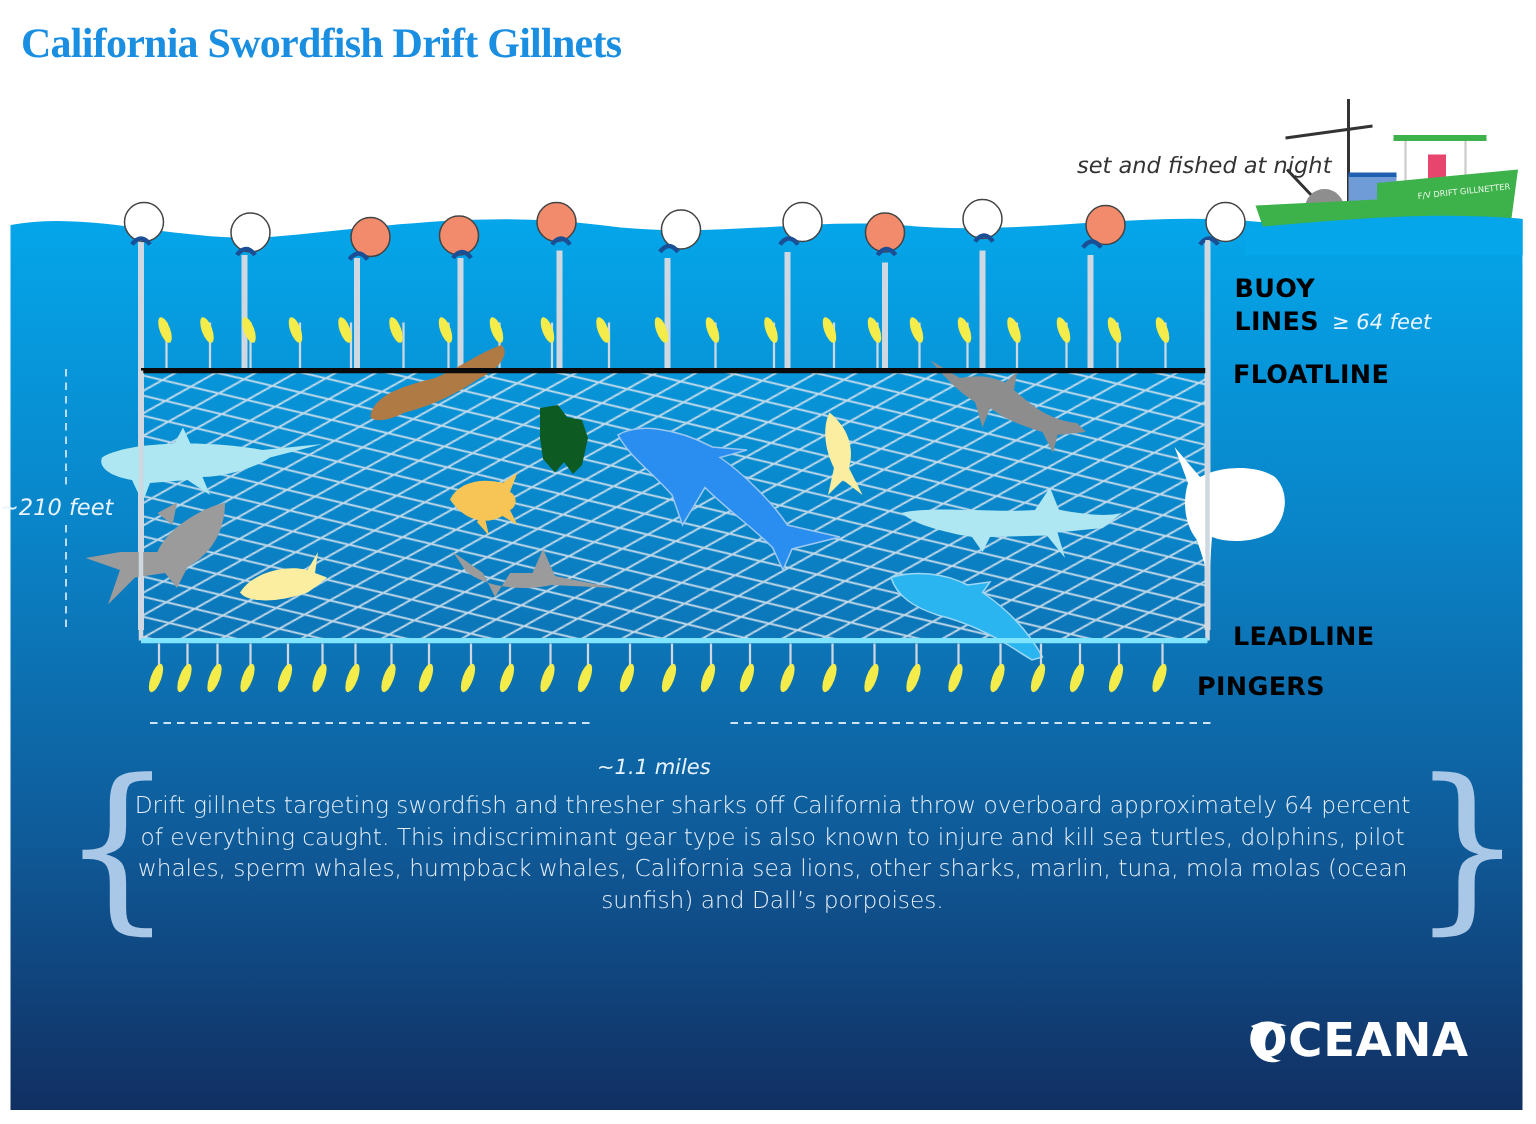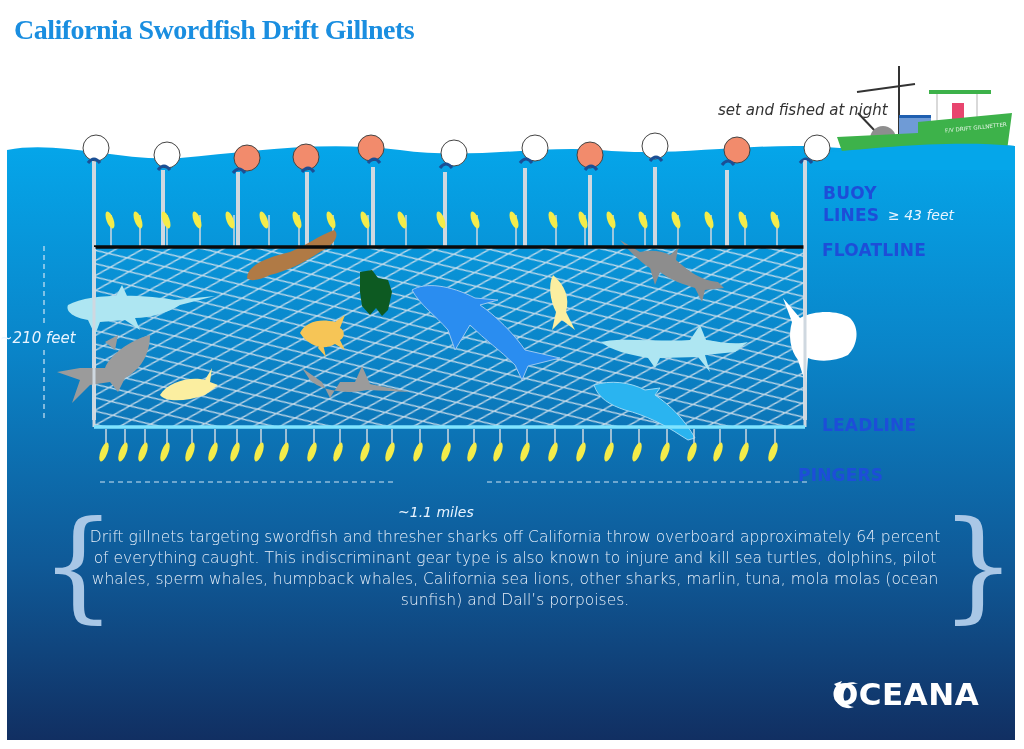--- a/index.html
+++ b/index.html
@@ -11,21 +11,21 @@
     font-size: 28px; color: #1a8ee0; letter-spacing: -0.5px;
   }
   svg.scene { position: absolute; left: 0; top: 0; width: 1024px; height: 749px; }
   .caption-night {
     position: absolute; left: 670px; top: 101px;
     font-family: "DejaVu Sans", sans-serif; font-style: italic;
     font-size: 15px; color: #333; font-weight: 300; margin-left: 48px;
   }
   .label-bold {
     position: absolute; font-family: "DejaVu Sans", sans-serif;
-    font-weight: bold; font-size: 17px; color: #1d4ed8; letter-spacing: 0.2px;
+    font-weight: bold; font-size: 17px; color: #000000; letter-spacing: 0.2px;
   }
   .label-italic {
     position: absolute; font-family: "DejaVu Sans", sans-serif;
     font-style: italic; font-size: 15px; color: #e8f4ff;
   }
   .desc {
     position: absolute; left: 80px; top: 527px; width: 870px;
     text-align: center; font-family: "DejaVu Sans", sans-serif;
     font-size: 15.5px; line-height: 21px; color: #e6eef8; font-weight: 300;
   }
@@ -275,24 +275,24 @@
     <path d="M834 684 L 842 681 L 838 688 Z" fill="#ffffff"></path>
   </g>
 </svg>
 
 <div class="title">California Swordfish Drift Gillnets</div>
 
 <div class="caption-night">set and fished at night</div>
 
 <div class="label-bold" style="left:823px; top:183px;">BUOY</div>
 <div class="label-bold" style="left:823px; top:205px;">LINES</div>
-<div class="label-italic" style="left:888px; top:207px; font-size:14px;">≥ 43 feet</div>
+<div class="label-italic" style="left:888px; top:207px; font-size:14px;">≥ 64 feet</div>
 <div class="label-bold" style="left:822px; top:240px;">FLOATLINE</div>
 <div class="label-bold" style="left:822px; top:415px;">LEADLINE</div>
-<div class="label-bold" style="left:798px; top:448px;margin-top:17px;">PINGERS</div>
+<div class="label-bold" style="left:798px; top:448px;">PINGERS</div>
 <div class="label-italic" style="left:0; top:329px;font-style:italic;">~210 feet</div>
 <div class="label-italic" style="left:398px; top:472px; font-size:14px;margin-top:32px;">~1.1 miles</div>
 
 <div class="brace" style="left:40px; top:505px;">{</div>
 <div class="desc">Drift gillnets targeting swordfish and thresher sharks off California throw overboard approximately 64 percent of everything caught. This indiscriminant gear type is also known to injure and kill sea turtles, dolphins, pilot whales, sperm whales, humpback whales, California sea lions, other sharks, marlin, tuna, mola molas (ocean sunfish) and Dall’s porpoises.</div>
 <div class="brace" style="left:940px; top:505px;">}</div>
 
 <div class="logo">OCEANA</div>
 
 </body></html>

